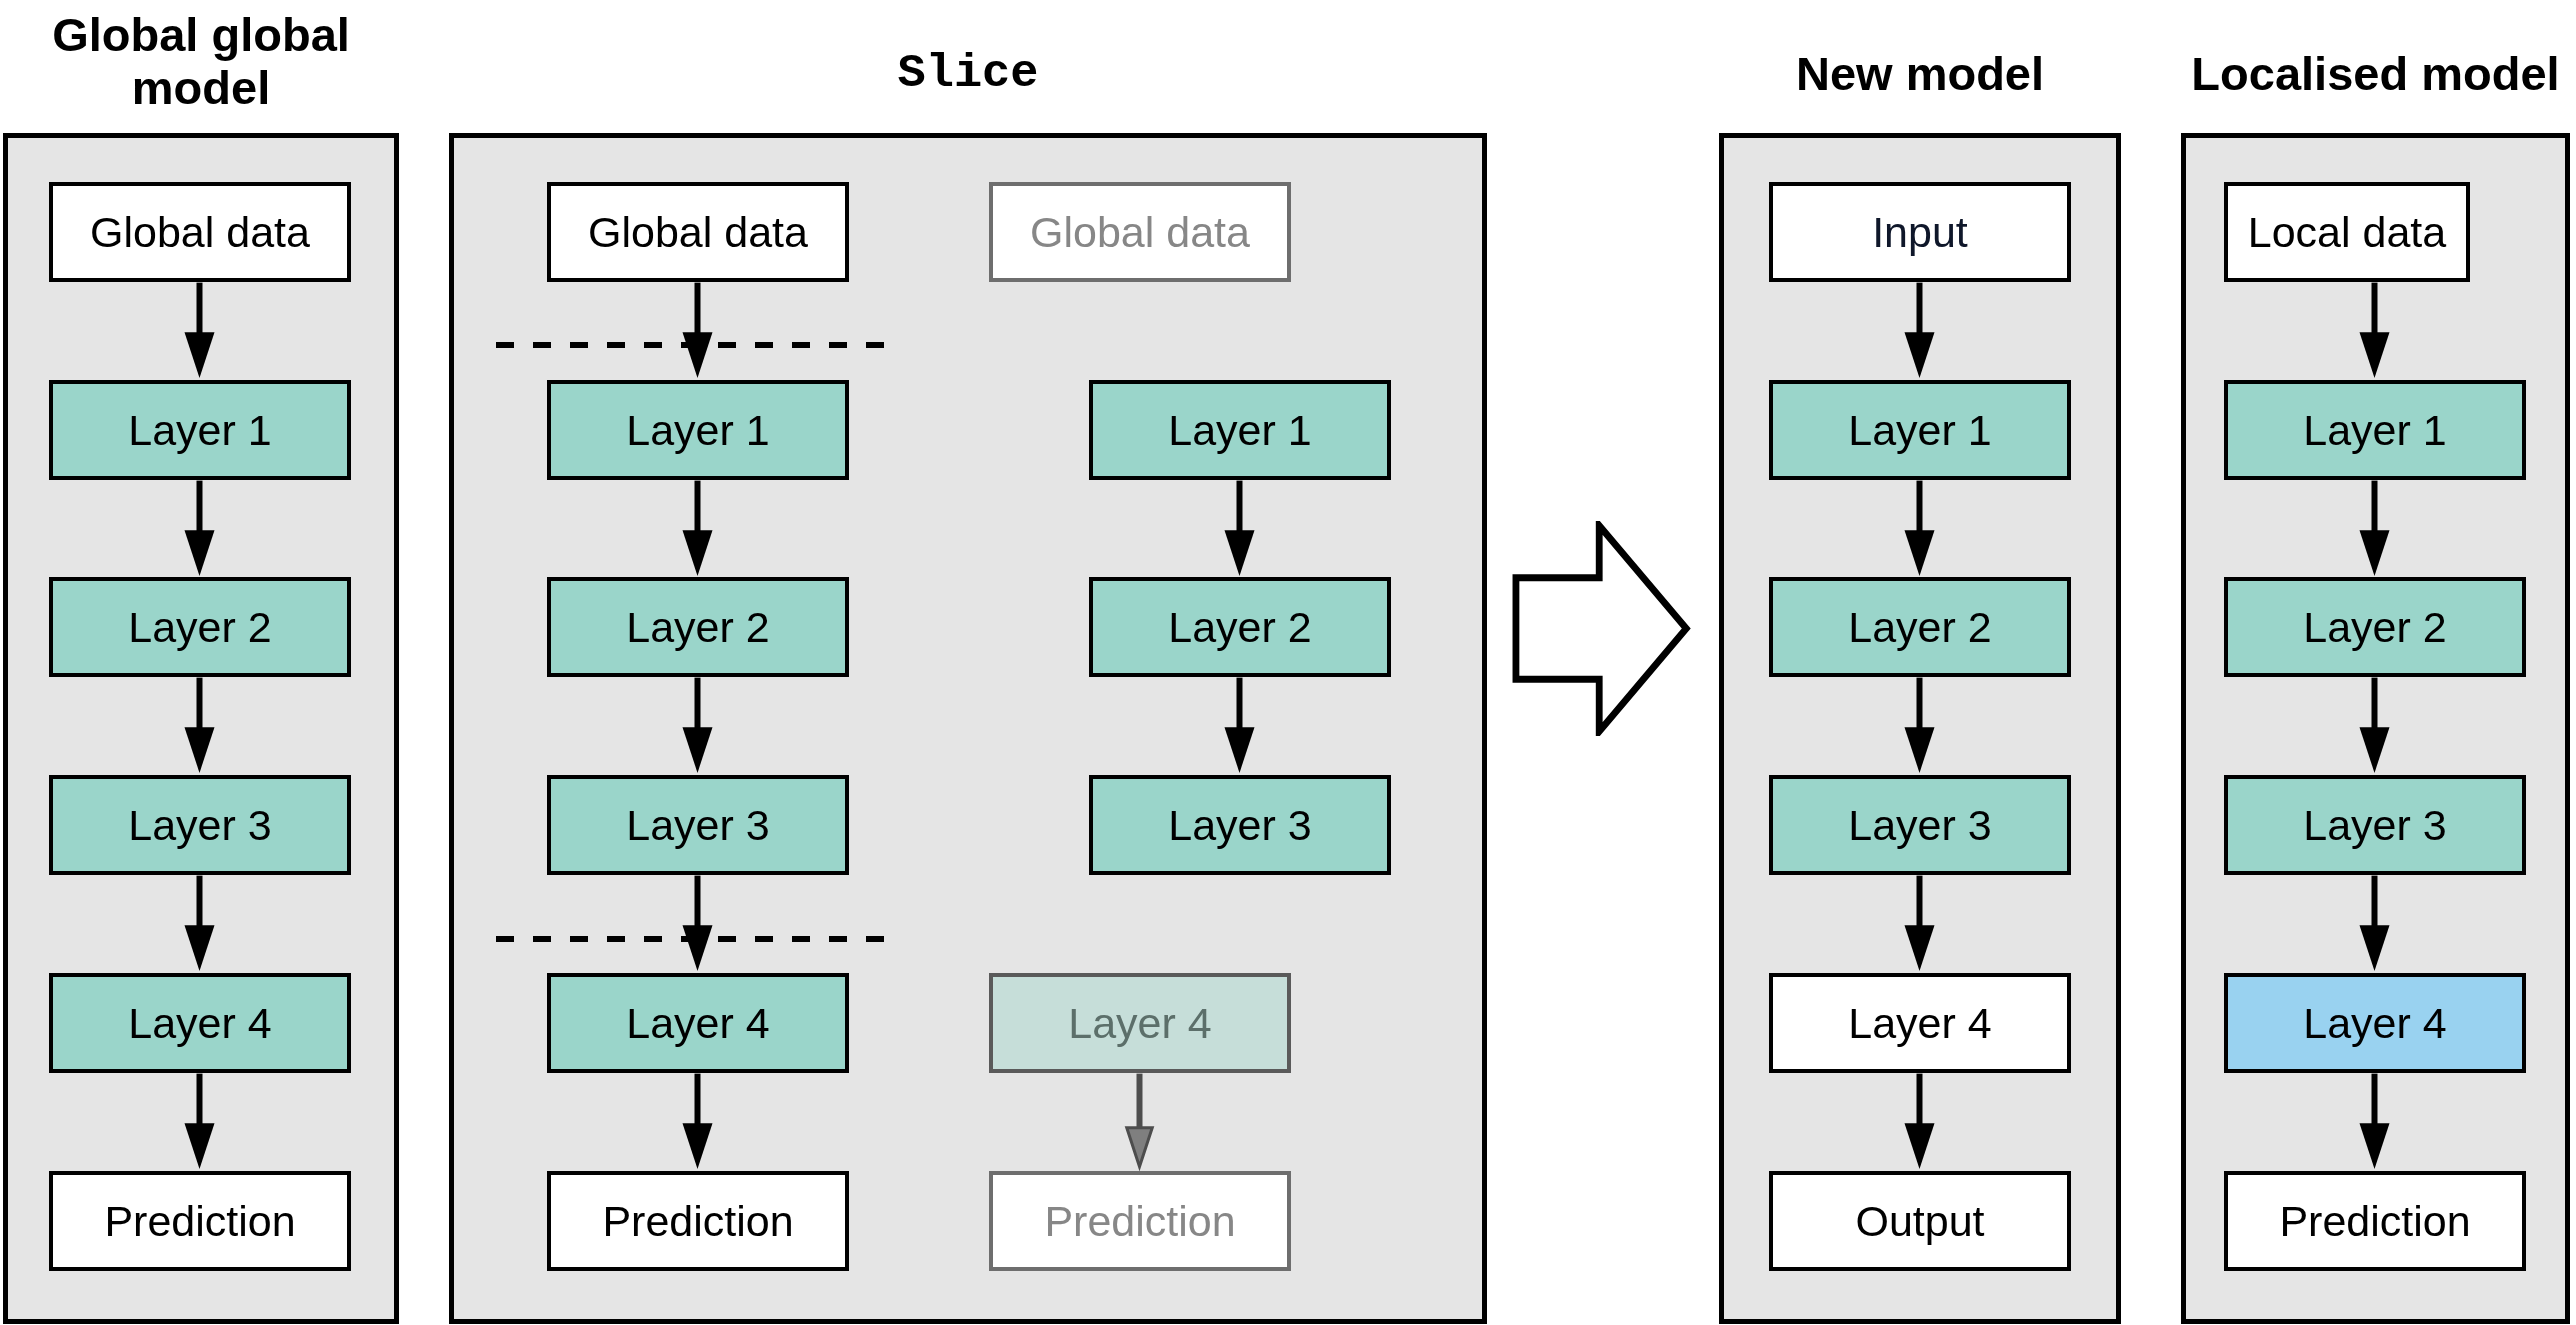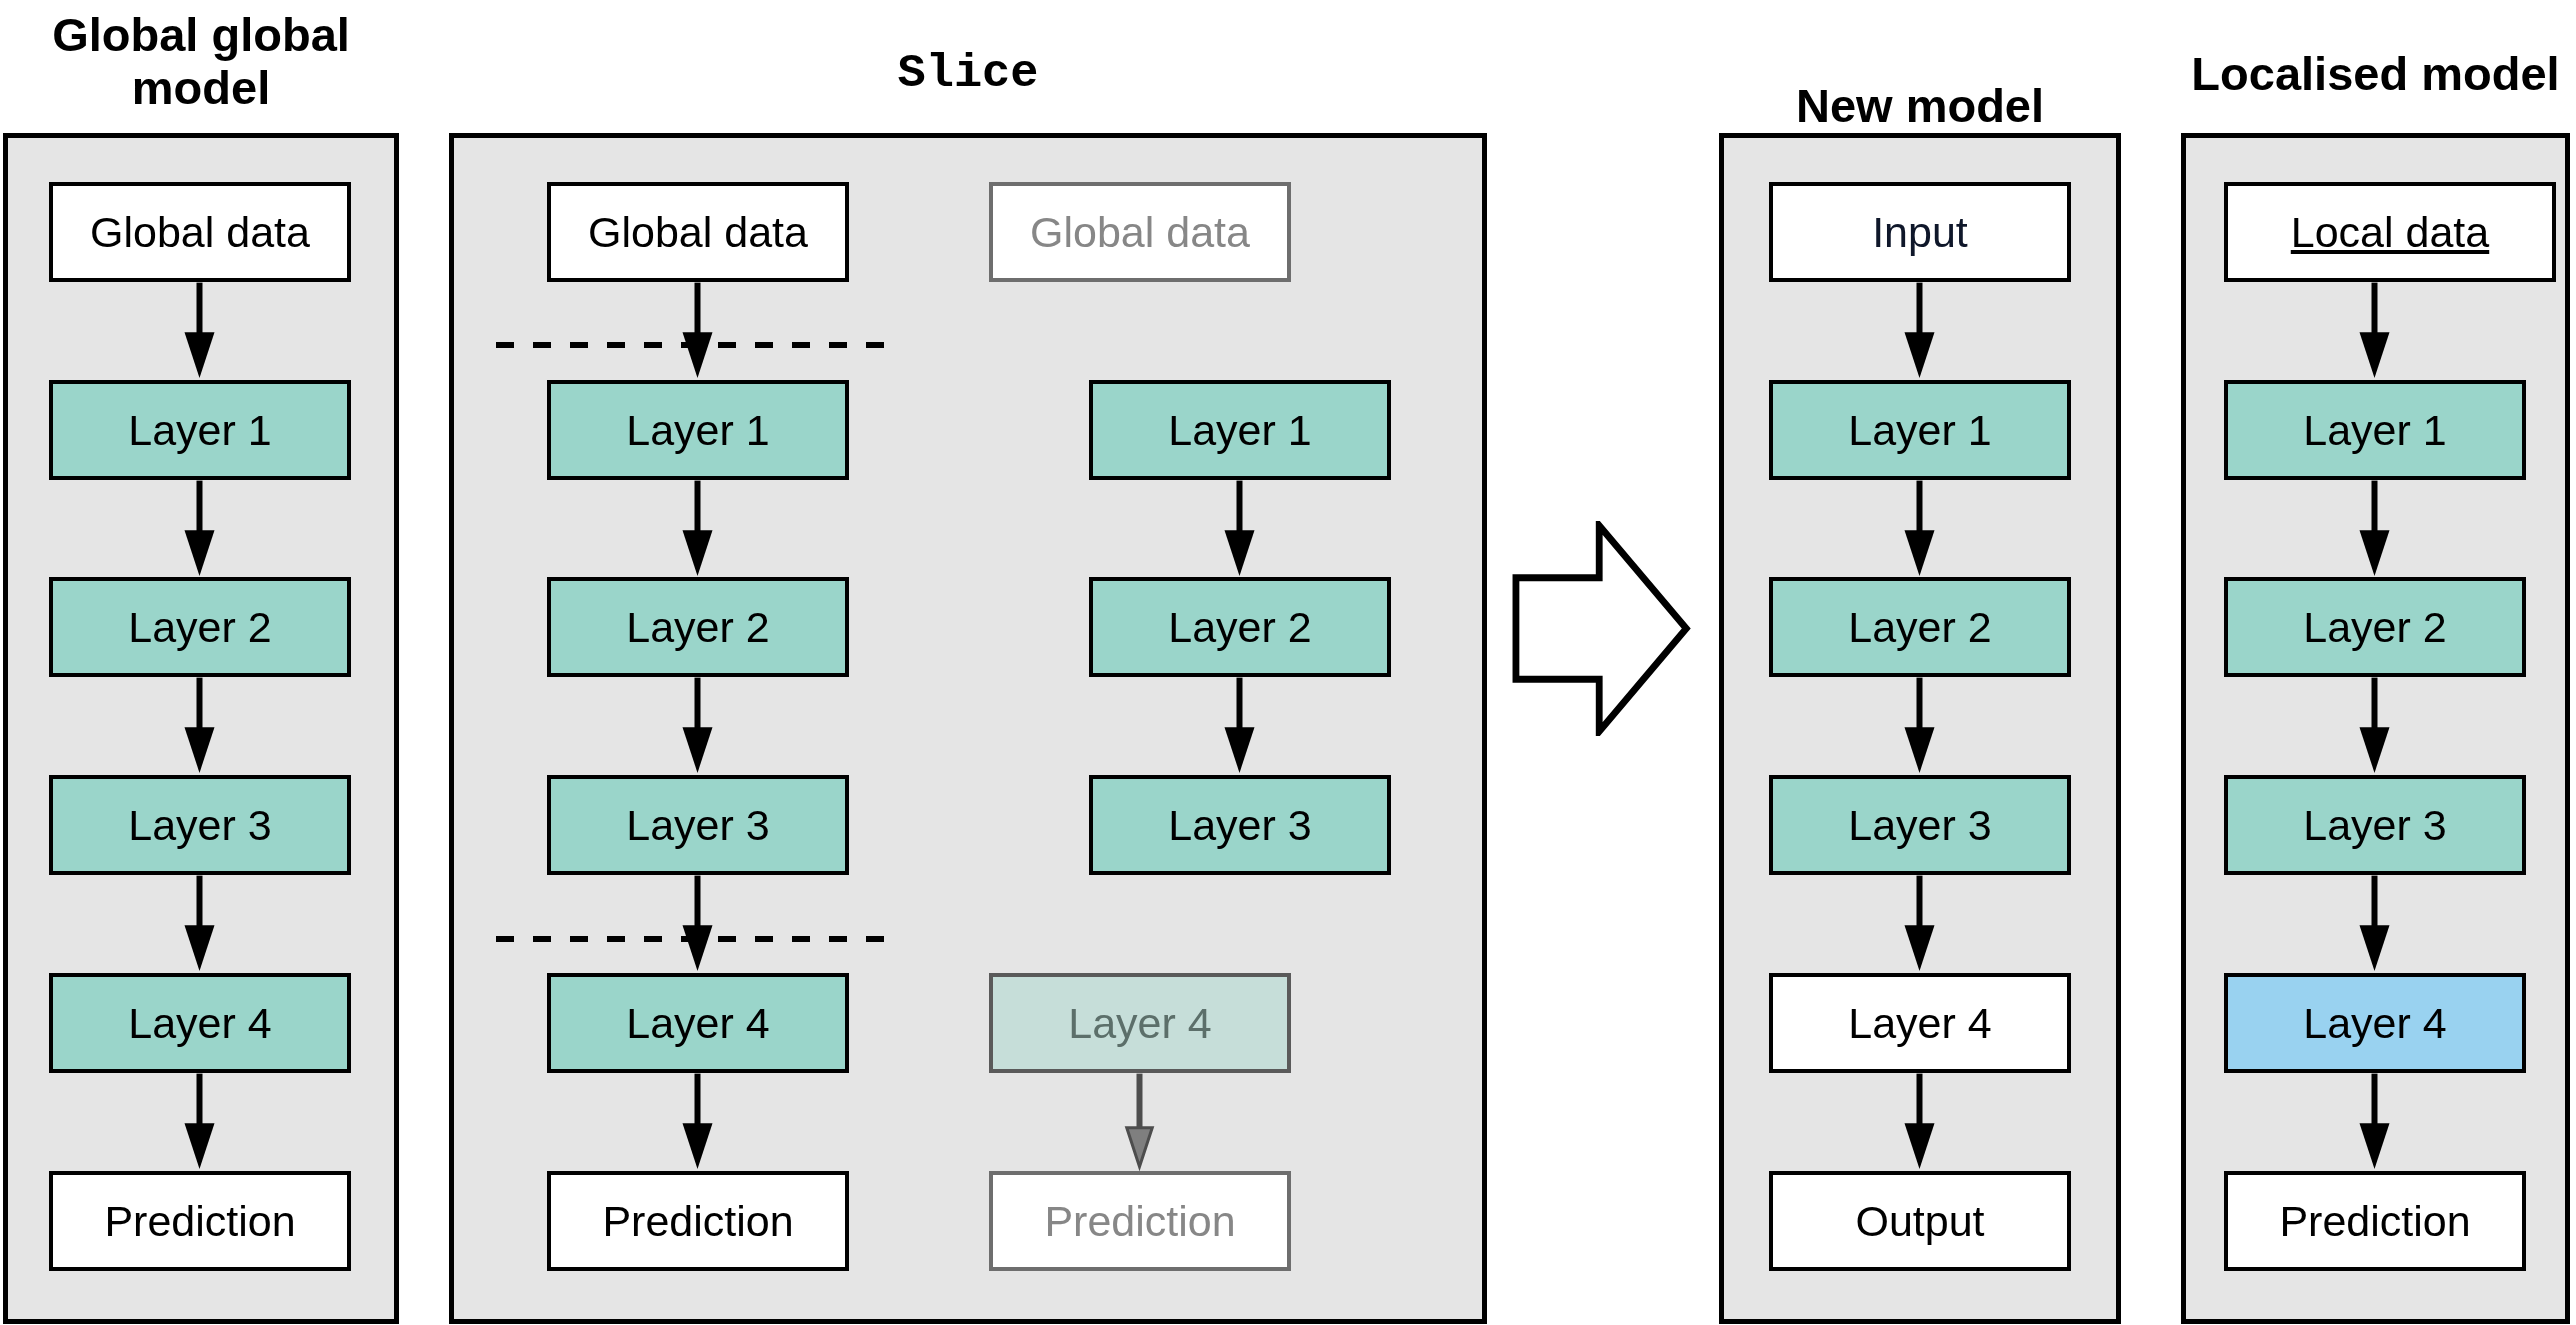--- a/index.html
+++ b/index.html
@@ -15,21 +15,21 @@
   .panel1{left:449px;top:133px;width:1038px;height:1191px;}
   .panel2{left:1719px;top:133px;width:402px;height:1191px;}
   .panel3{left:2181px;top:133px;width:389px;height:1191px;}
 
   .ptitle{
     position:absolute;font-weight:bold;font-size:47px;line-height:53px;
     text-align:center;white-space:pre-line;color:#000;letter-spacing:0px;
   }
   .ptitle0{left:3px;top:7.6px;width:396px;}
   .ptitle1{left:449px;top:47px;width:1038px;font-family:Liberation Mono, monospace;}
-  .ptitle2{left:1719px;top:47px;width:402px;margin-top:32px;}
+  .ptitle2{left:1719px;top:47px;width:402px;}
   .ptitle3{left:2181px;top:47px;width:389px;}
 
   .box{
     position:absolute;box-sizing:border-box;border:4.5px solid #000;
     display:flex;align-items:center;justify-content:center;
     font-size:43px;color:#000;text-align:center;
   }
   .arrow-svg{position:absolute;display:block;}
   .cut-line{position:absolute;height:6px;}
   .big-arrow{position:absolute;display:block;}
@@ -144,21 +144,21 @@
     <svg class="arrow-svg" width="45" height="98" viewBox="0 0 60 129" style="left: 1897px; top: 875px;">
       <line x1="30" x2="30" y1="0" y2="74" stroke="#000000" stroke-width="8"></line>
       <polygon points="10,66 50,66 30,127" fill="#000000"></polygon>
     </svg>
     <div class="box" style="left: 1769px; top: 973px; width: 302px; height: 100px; background: rgb(255, 255, 255); border-color: rgb(0, 0, 0); color: rgb(0, 0, 0);">Layer 4</div>
     <svg class="arrow-svg" width="45" height="98" viewBox="0 0 60 129" style="left: 1897px; top: 1073px;">
       <line x1="30" x2="30" y1="0" y2="74" stroke="#000000" stroke-width="8"></line>
       <polygon points="10,66 50,66 30,127" fill="#000000"></polygon>
     </svg>
     <div class="box" style="left: 1769px; top: 1171px; width: 302px; height: 100px; background: rgb(255, 255, 255); border-color: rgb(0, 0, 0); color: #000000;">Output</div>
-    <div class="box" style="left: 2224px; top: 182px; width: 332px; height: 100px; background: rgb(255, 255, 255); border-color: rgb(0, 0, 0); color: rgb(0, 0, 0); text-decoration: underline;">Local data</div>
+    <div class="box" style="left: 2224px; top: 182px; width: 246px; height: 100px; background: rgb(255, 255, 255); border-color: rgb(0, 0, 0); color: rgb(0, 0, 0);">Local data</div>
     <svg class="arrow-svg" width="45" height="98" viewBox="0 0 60 129" style="left: 2352px; top: 282px;">
       <line x1="30" x2="30" y1="0" y2="74" stroke="#000000" stroke-width="8"></line>
       <polygon points="10,66 50,66 30,127" fill="#000000"></polygon>
     </svg>
     <div class="box" style="left: 2224px; top: 380px; width: 302px; height: 100px; background: rgb(154, 213, 202); border-color: rgb(0, 0, 0); color: rgb(0, 0, 0);">Layer 1</div>
     <svg class="arrow-svg" width="45" height="98" viewBox="0 0 60 129" style="left: 2352px; top: 480px;">
       <line x1="30" x2="30" y1="0" y2="74" stroke="#000000" stroke-width="8"></line>
       <polygon points="10,66 50,66 30,127" fill="#000000"></polygon>
     </svg>
     <div class="box" style="left: 2224px; top: 577px; width: 302px; height: 100px; background: rgb(154, 213, 202); border-color: rgb(0, 0, 0); color: rgb(0, 0, 0);">Layer 2</div>

